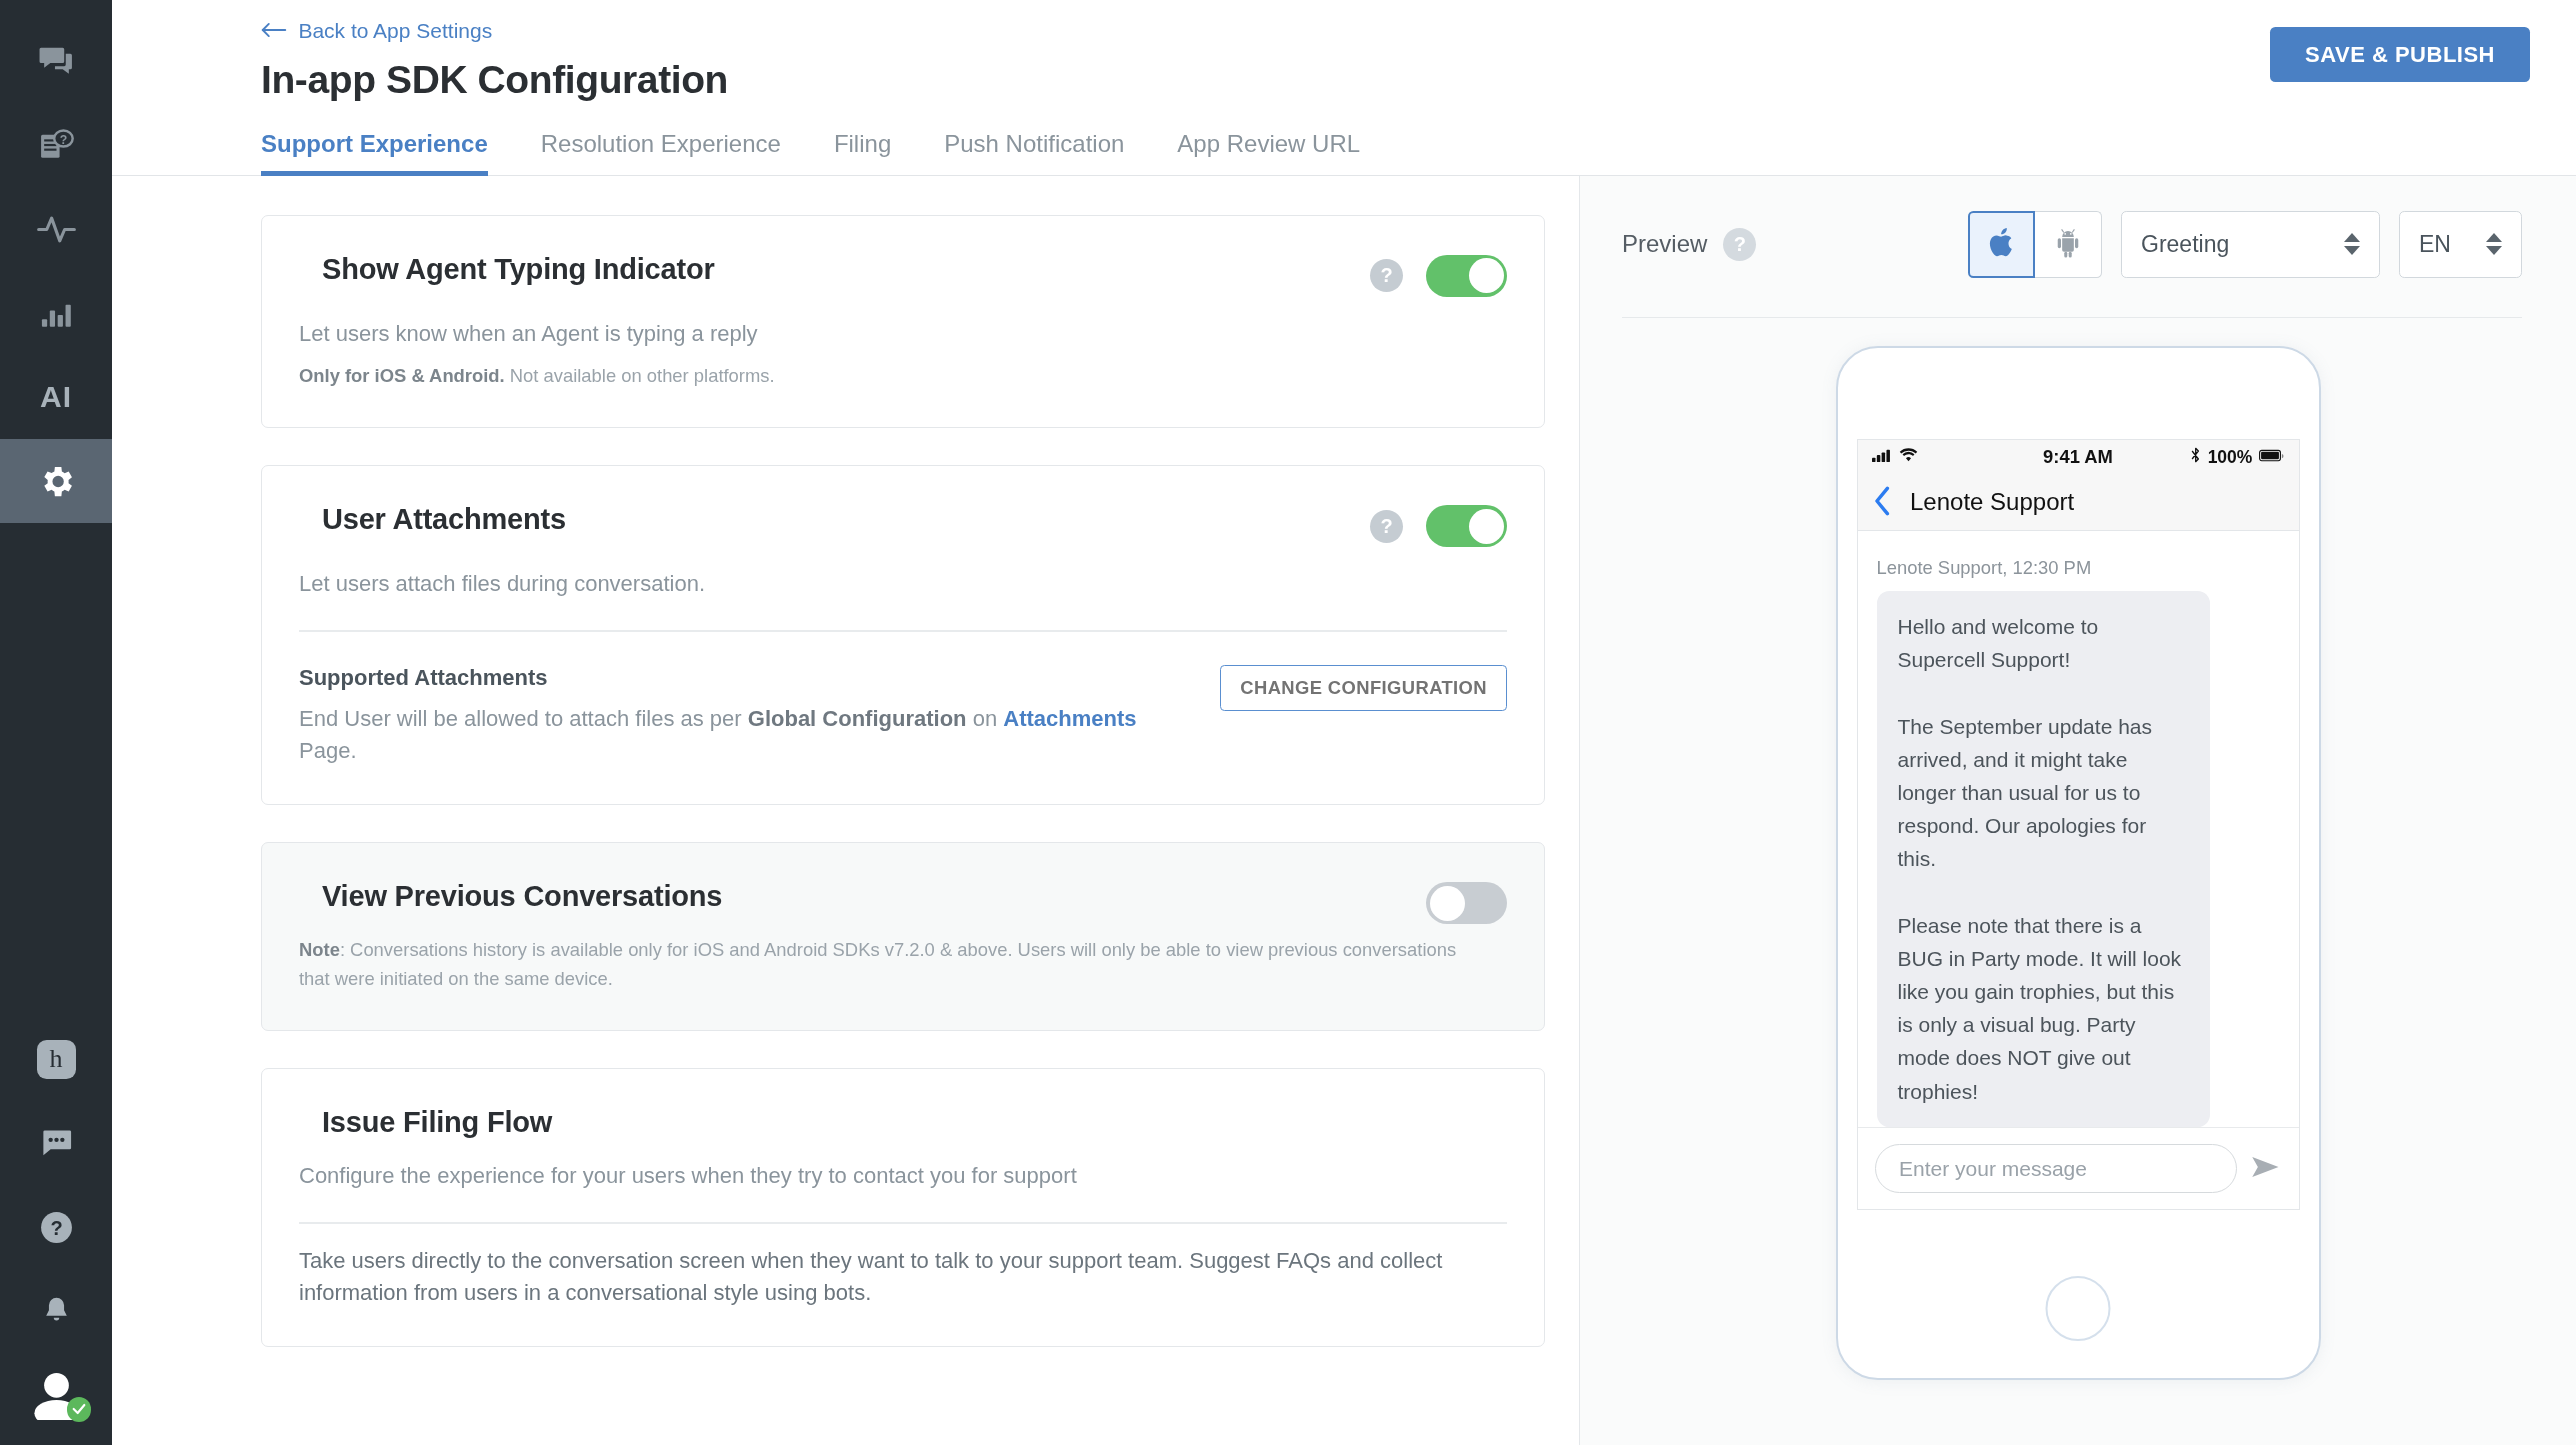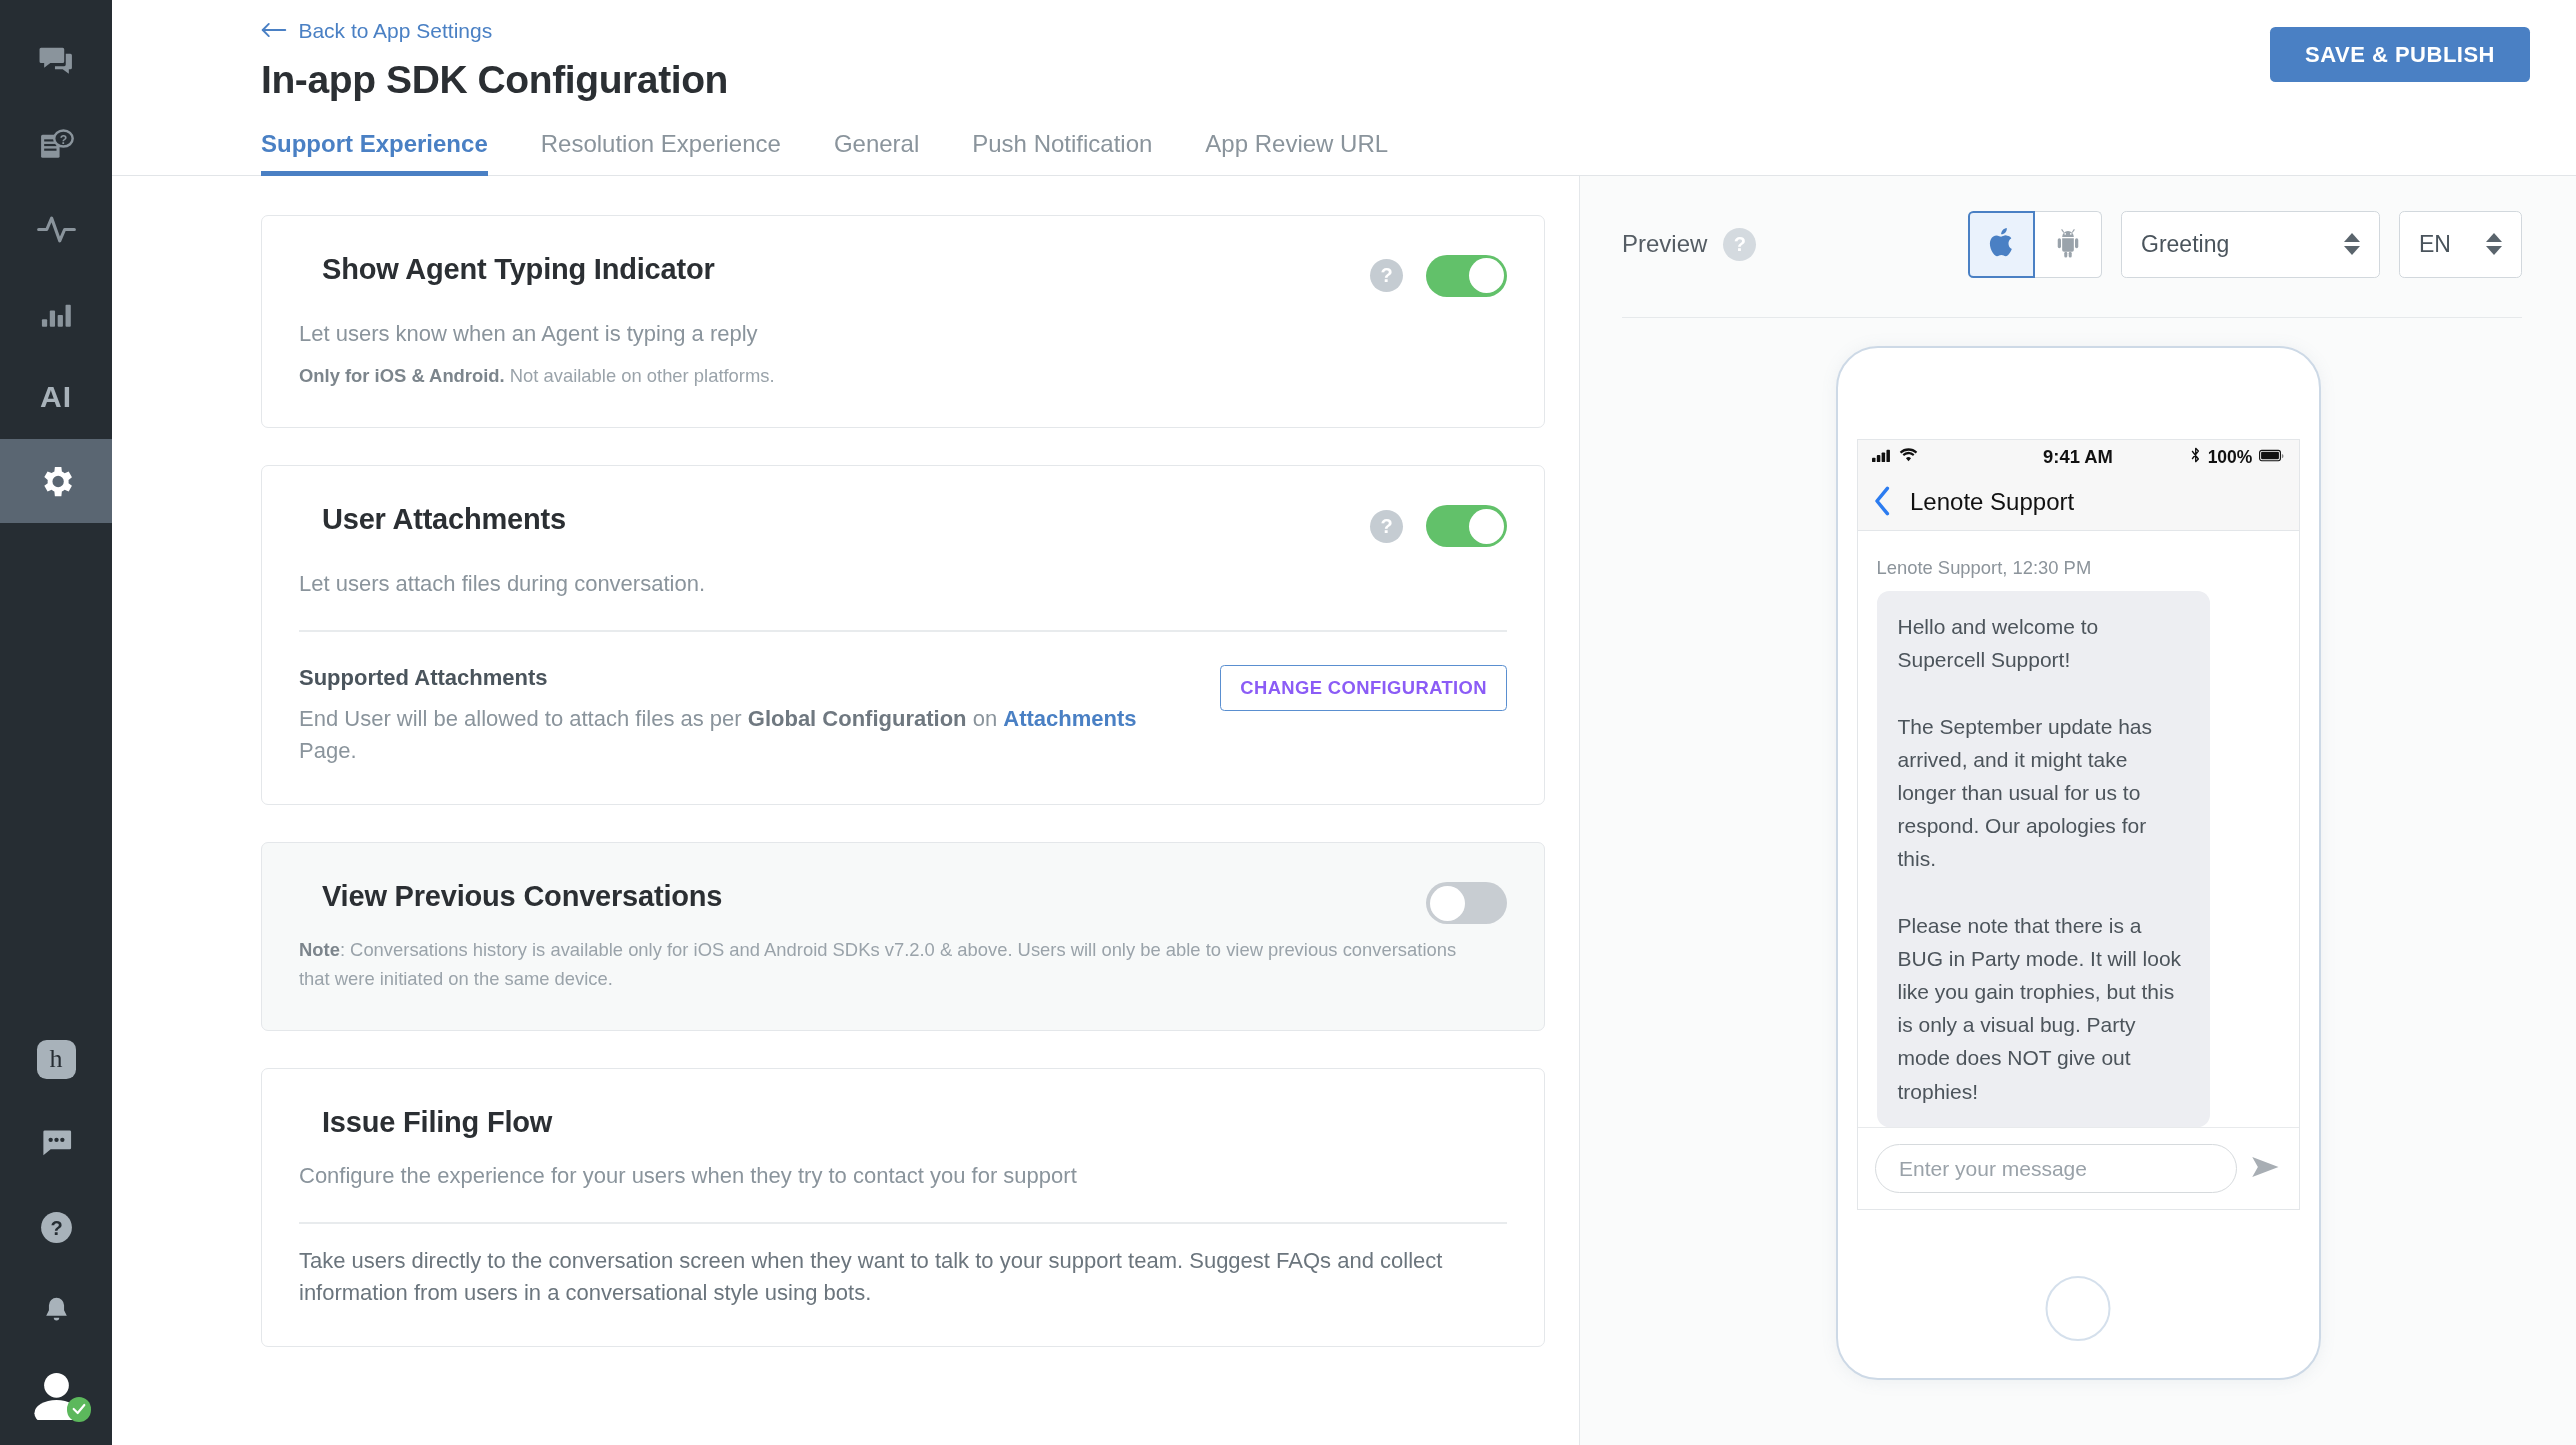--- a/index.html
+++ b/index.html
@@ -132,21 +132,21 @@
   .note-line b { color: #7c858c; font-weight: 700; }
   .pad-b { padding-bottom: 37px; }
   .divider { height: 1.8px; background: #e8ebed; margin: 30px 0 0 0; }
 
   .sub-row {
     display: flex; align-items: flex-start; justify-content: space-between;
     padding-top: 33px;
   }
   .sub-title { font-size: 22px; font-weight: 700; color: #4a545c; }
   .change-btn {
-    border: 1.8px solid #5a8fd0; background: #fff; color: #8b5cf6;
+    border: 1.8px solid #5a8fd0; background: #fff; color: #737373;
     font-size: 18.4px; font-weight: 700; letter-spacing: 0.4px;
     border-radius: 4.4px; padding: 0 19px; height: 46px; line-height: 42px;
     cursor: pointer; white-space: nowrap; font-family: "Liberation Sans", sans-serif;
   }
   .link { color: #4a80c4; font-weight: 700; cursor: pointer; }
   .ext-icon { display: inline-block; vertical-align: -1.8px; margin-left: 5.3px; }
 
   .badges { display: flex; gap: 12.3px; padding-top: 35px; }
   .badge {
     font-size: 17.5px; font-weight: 700; letter-spacing: 0.5px;
@@ -361,21 +361,21 @@
         </span>
         <span>Back to App Settings</span>
       </div>
       <div class="page-title">In-app SDK Configuration</div>
       <button class="save-btn">SAVE &amp; PUBLISH</button>
     </div>
 
     <div class="tabs">
       <div class="tab active">Support Experience</div>
       <div class="tab">Resolution Experience</div>
-      <div class="tab">General</div>
+      <div class="tab">Filing</div>
       <div class="tab">Push Notification</div>
       <div class="tab">App Review URL</div>
     </div>
 
     <div class="body-split">
 
       <div class="settings-col">
 
         <div class="card pad-b">
           <div class="card-row">

